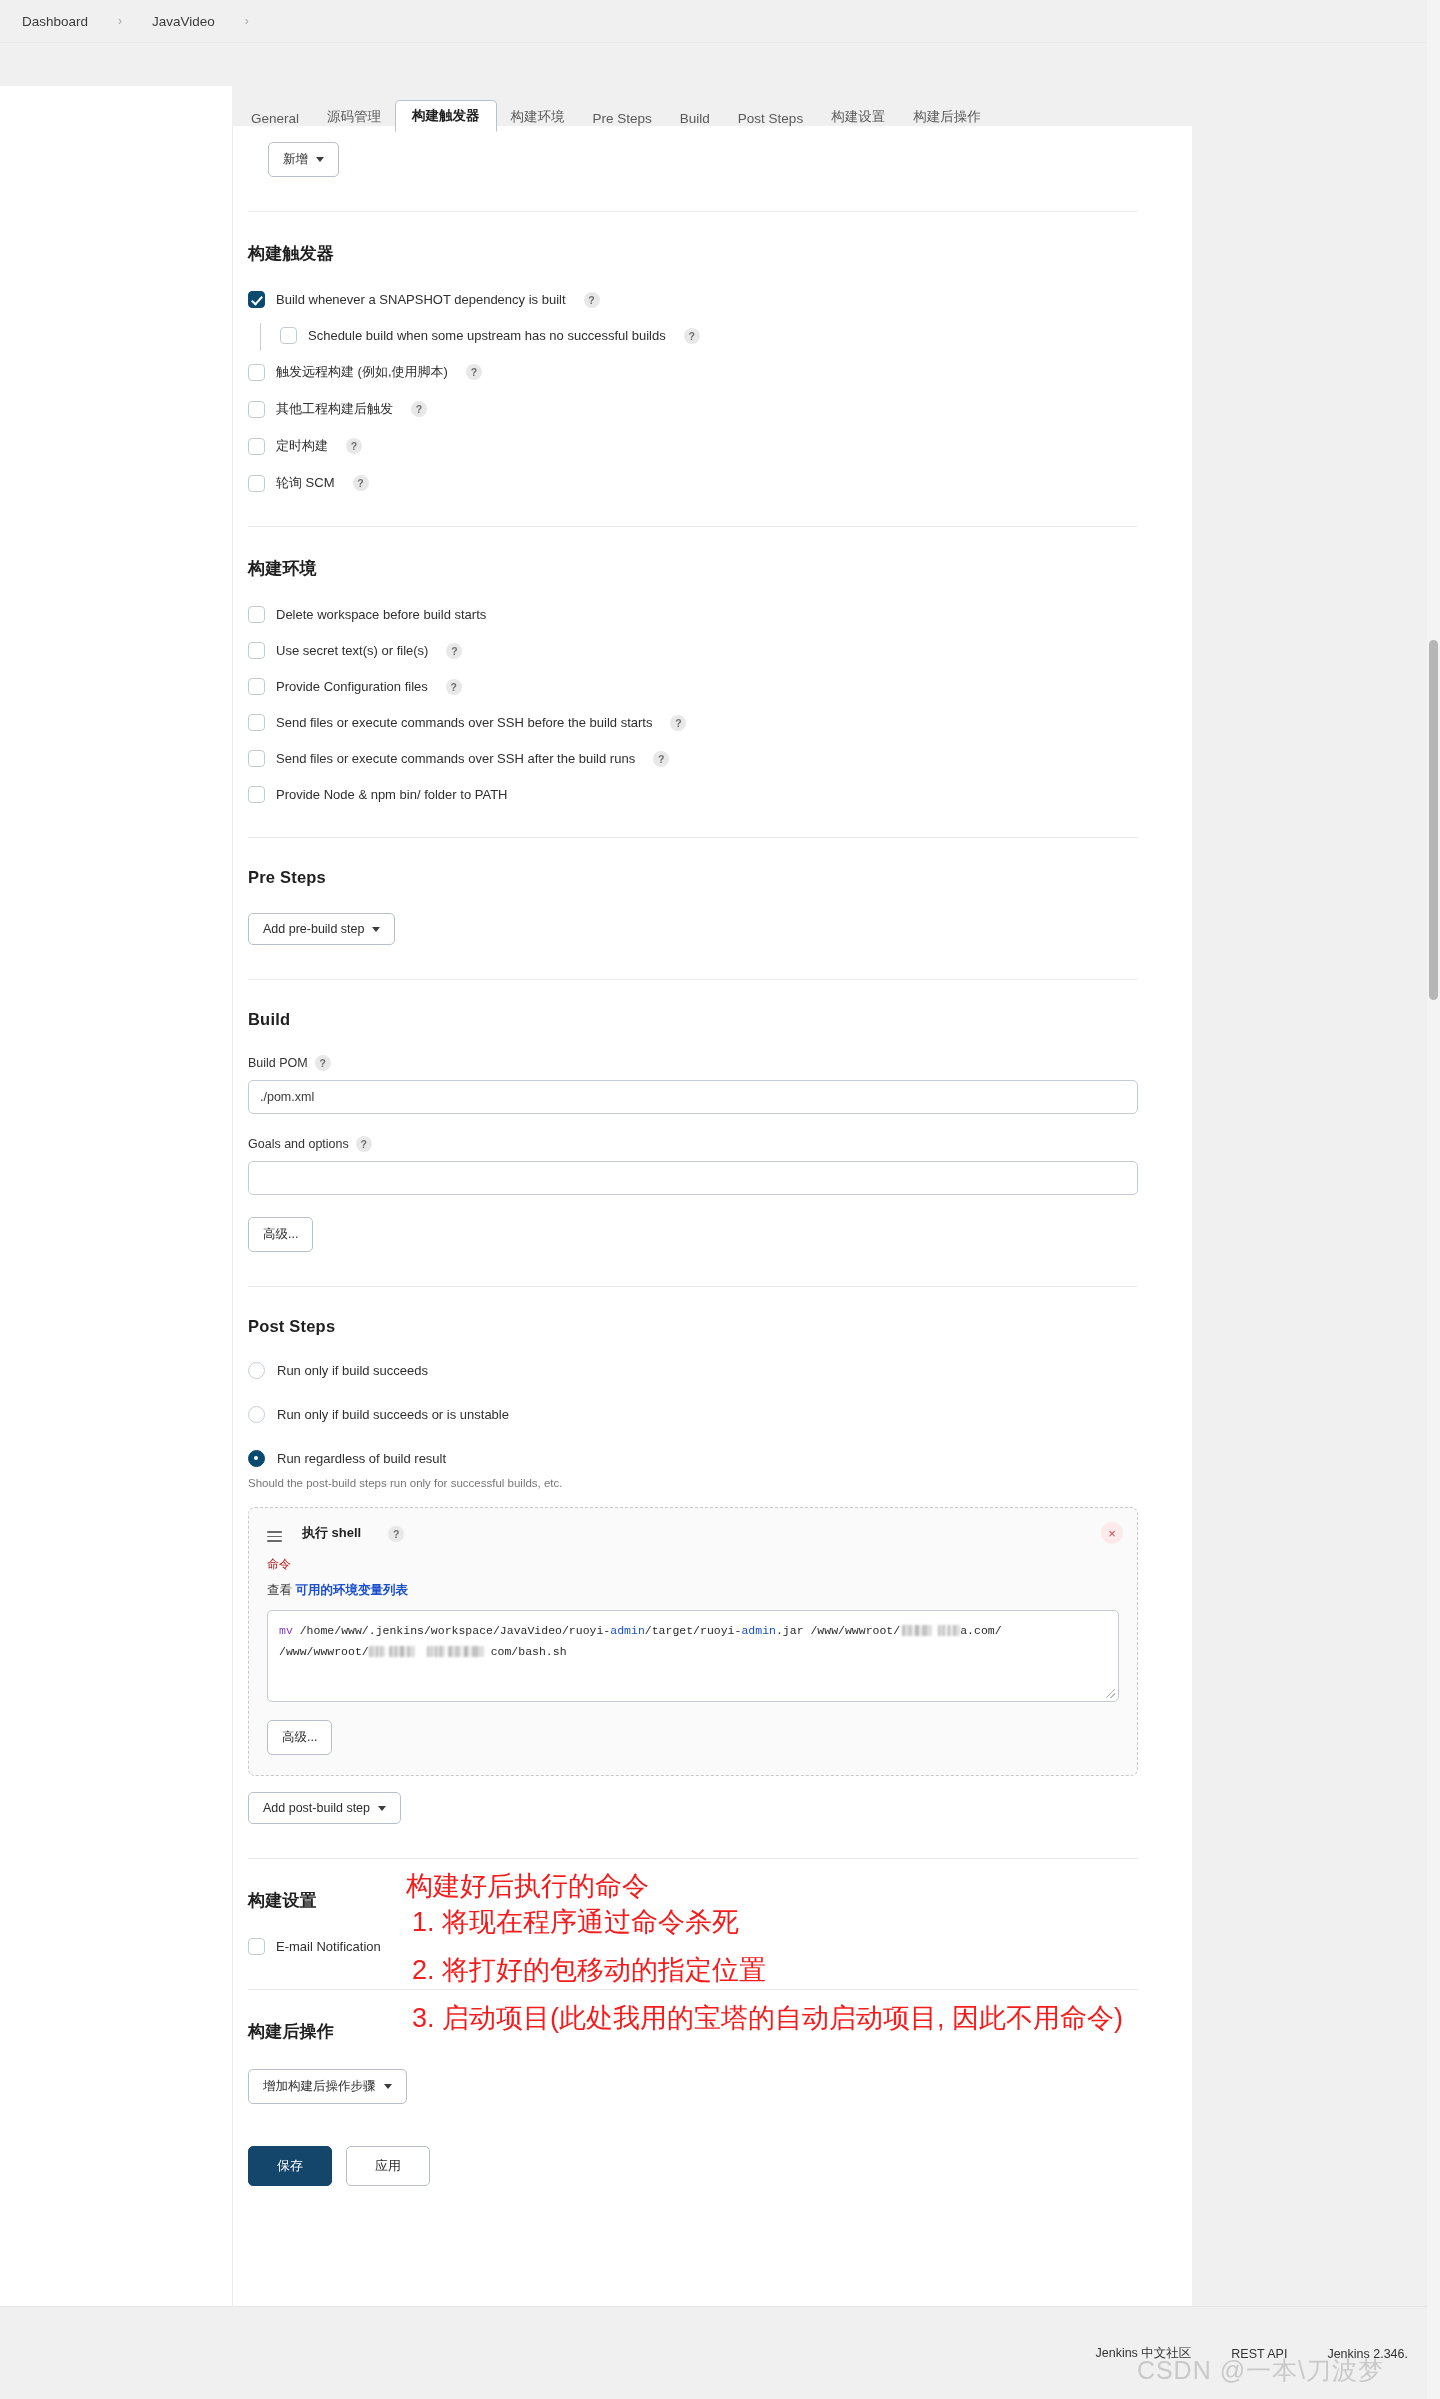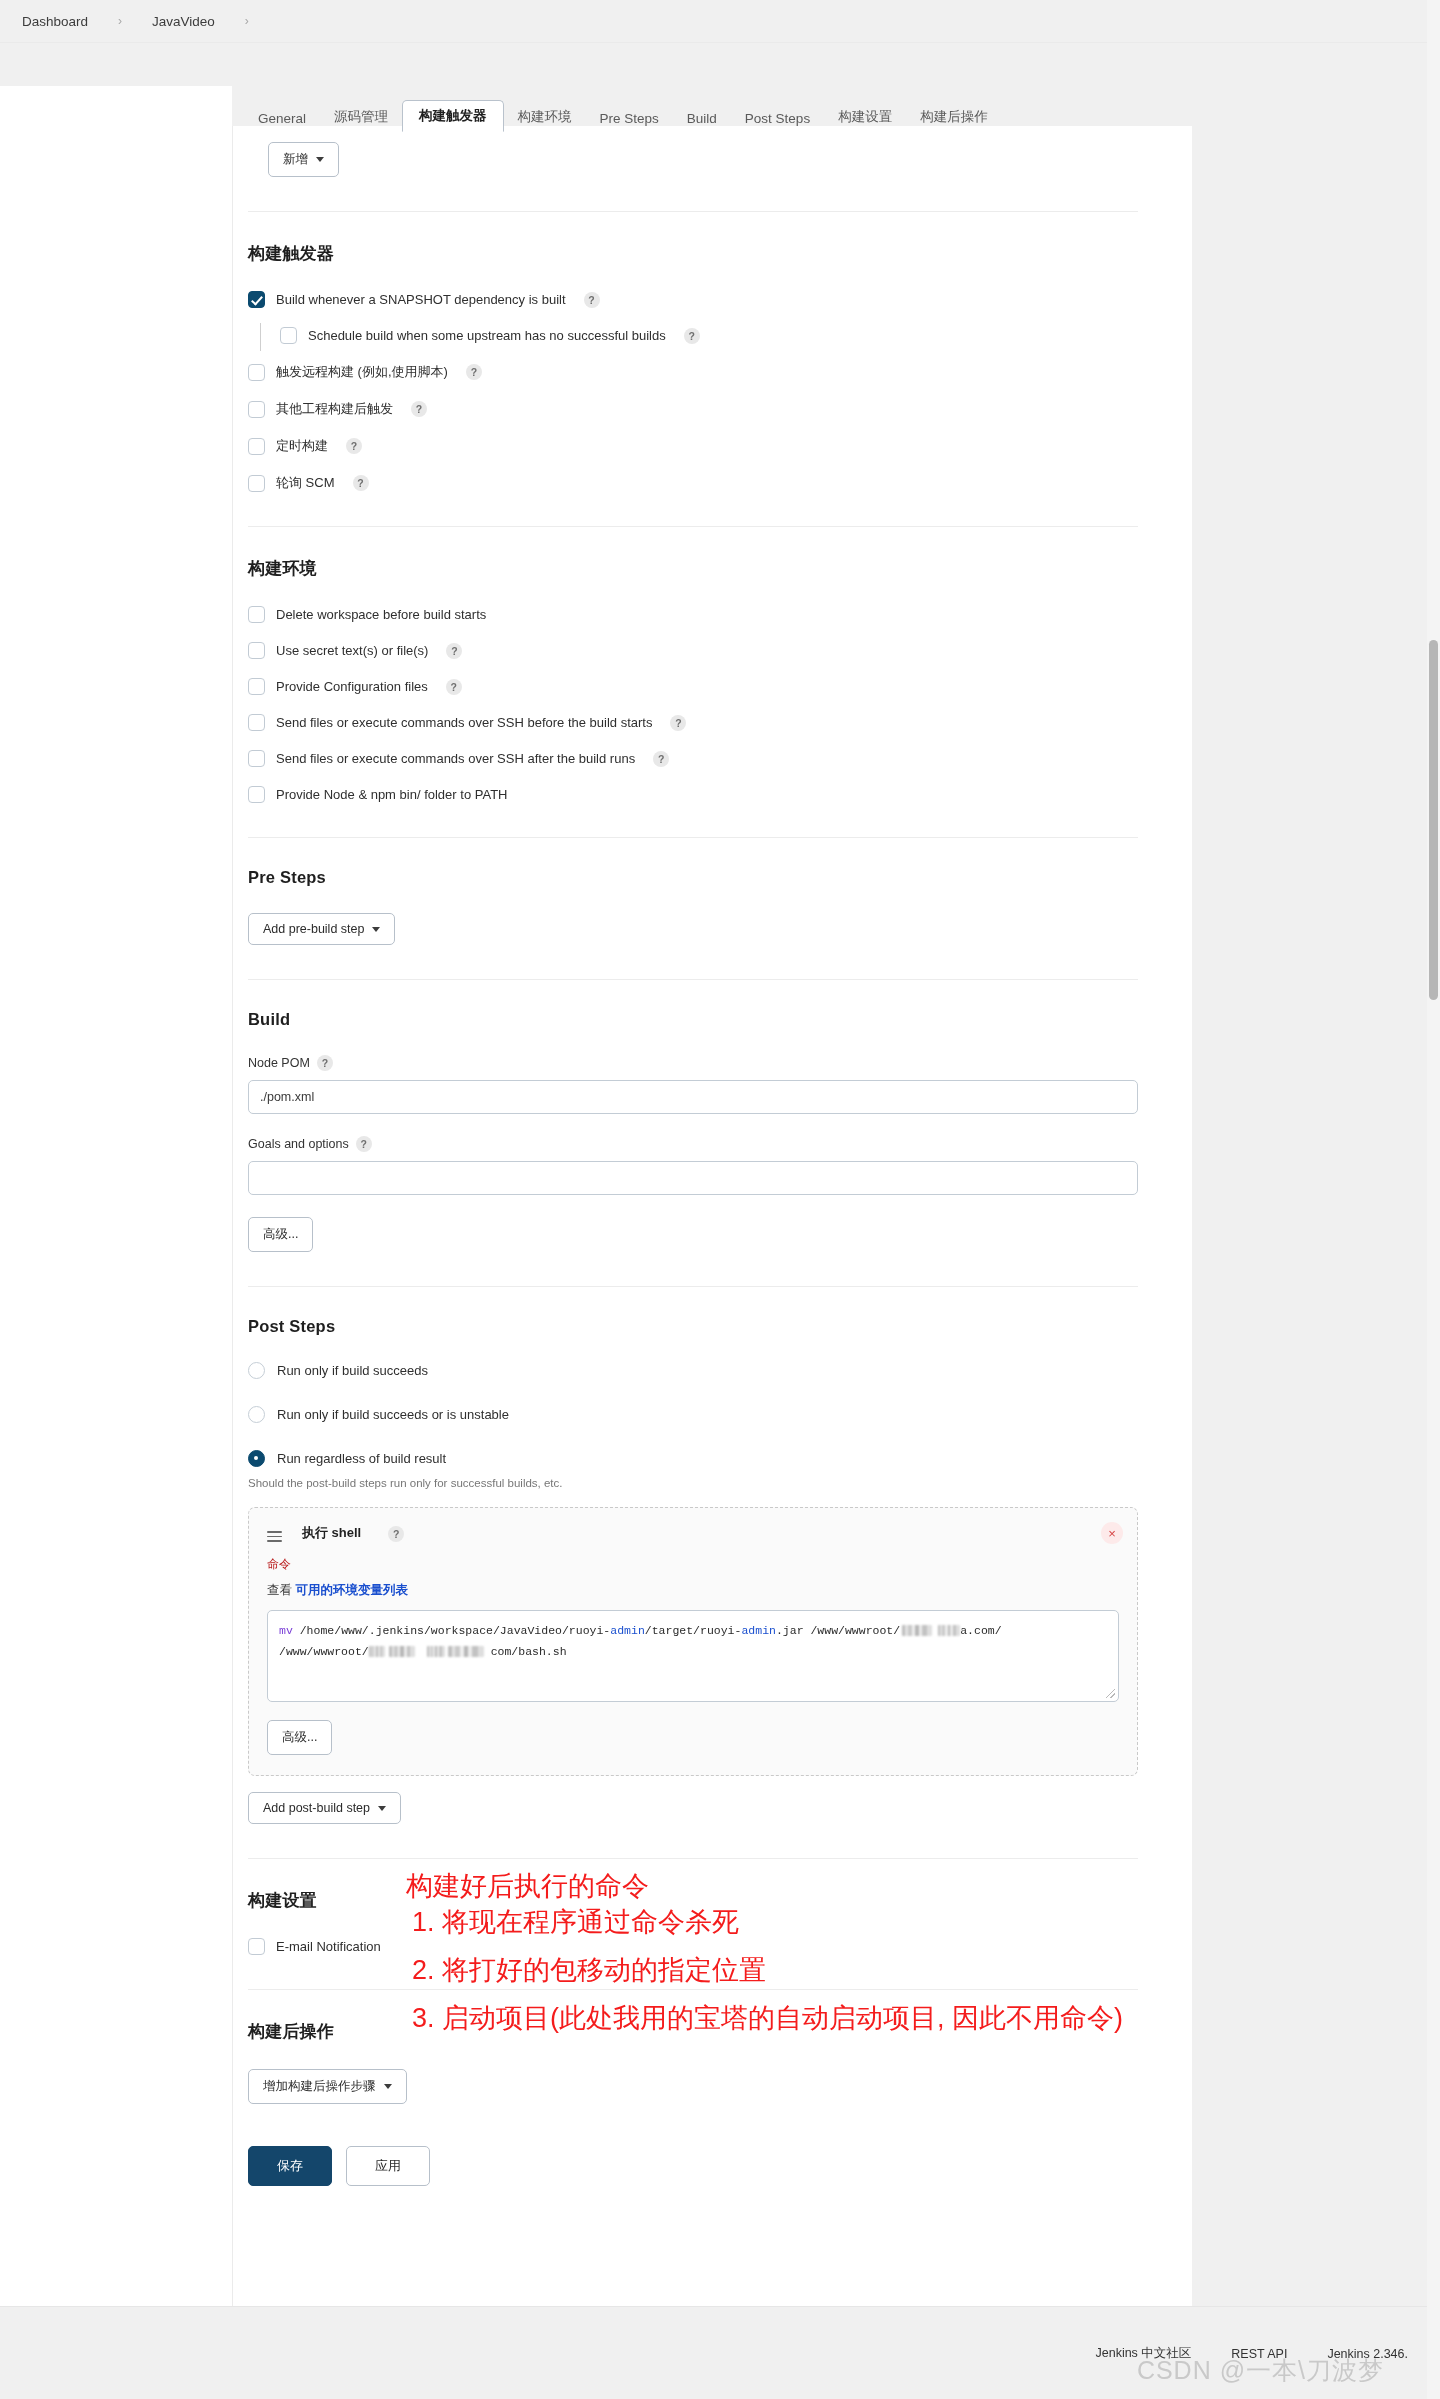--- a/index.html
+++ b/index.html
@@ -34,21 +34,21 @@
     width:960px; min-height:2250px;
     background:#fff;
     border-left:1px solid #ebebeb;
   }
   .tabbar{
     position:absolute; left:232px; top:43px; width:960px; height:40px;
     background:#f0f0f0;
   }
   .tabs{
     display:flex; align-items:flex-end; height:40px;
-    padding-left:12px; gap:0;
+    padding-left:5px; gap:0;
   }
   .tab{
     font-size:13.5px; color:#5a5a5a;
     padding:6px 14px; white-space:nowrap;
     border-radius:5px 5px 0 0;
     position:relative; top:6px;
   }
   .tab.active{
     color:#1f1f1f; font-weight:bold; background:#fff;
     border:1px solid #b9c2cc; border-bottom:1px solid #fff;
@@ -338,21 +338,21 @@
         <span>Add pre-build step</span>
         <span class="caret"></span>
       </button>
 
       <div class="divider"></div>
 
       
       <h2 class="section-title en">Build</h2>
 
       <div class="field-label">
-        <span>Node POM</span>
+        <span>Build POM</span>
         <span class="help">?</span>
       </div>
       <input class="text-input" value="./pom.xml" style="">
 
       <div style="height:22px"></div>
 
       <div class="field-label">
         <span>Goals and options</span>
         <span class="help">?</span>
       </div>

